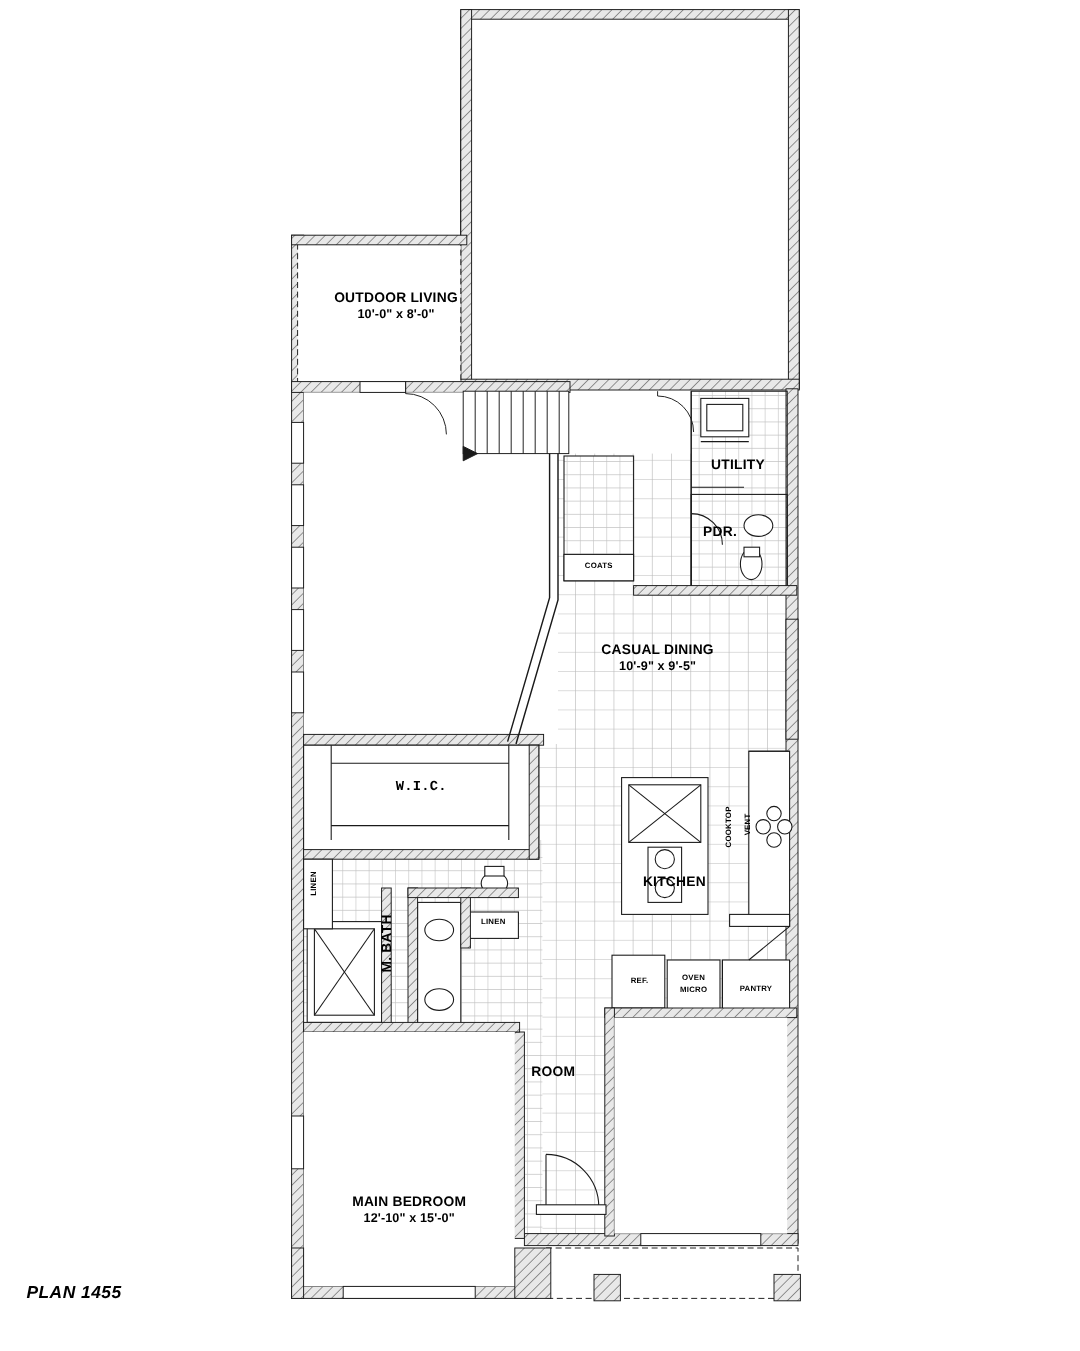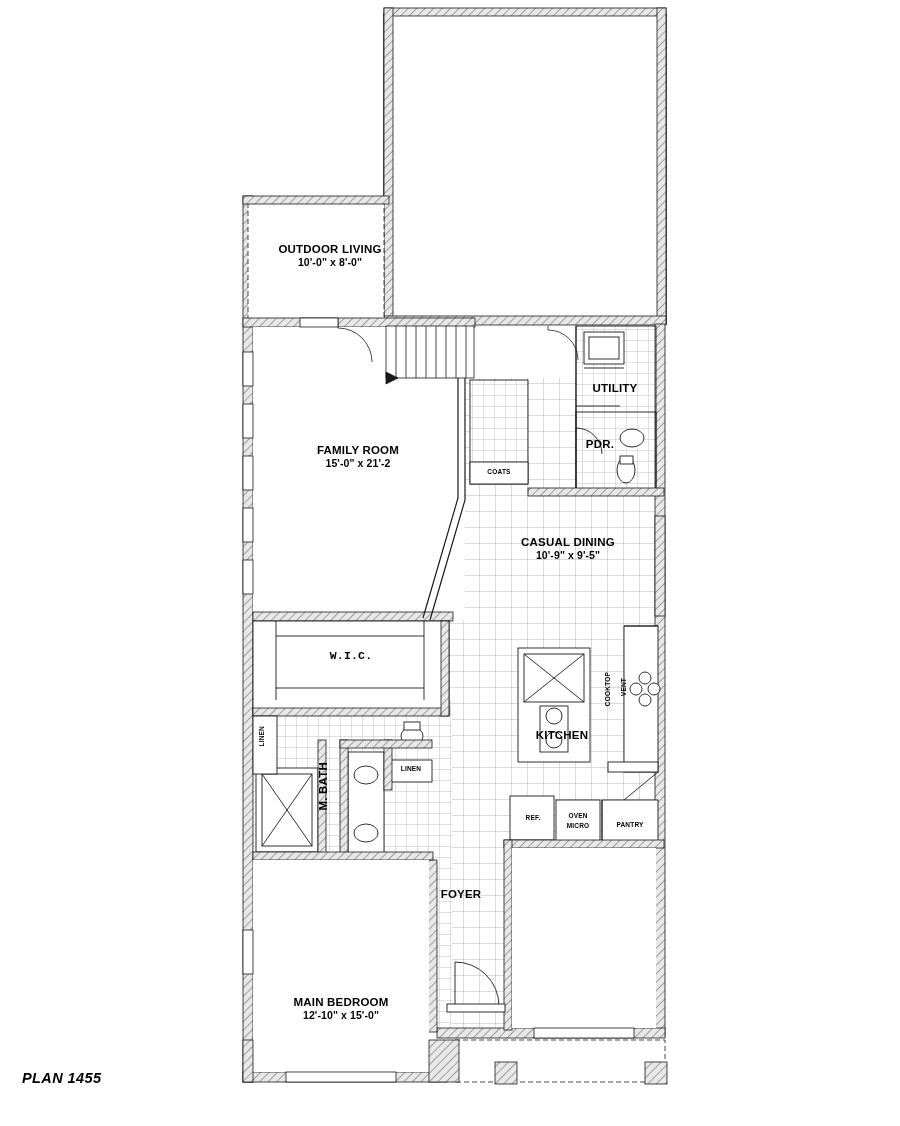--- a/index.html
+++ b/index.html
@@ -223,52 +223,48 @@
   <rect x="429" y="1040" width="30" height="42" fill="url(#hatch)" stroke="#1a1a1a" stroke-width="0.8"></rect>
 
 </svg>
 
 
 <div class="lbl" style="left:230px;top:242px;width:200px;">
   <div class="n">OUTDOOR LIVING</div>
   <div class="d">10'-0" x 8'-0"</div>
 </div>
 
-<div class="lbl" style="left:258px;top:443px;width:200px;">
-  <div class="n">FAMILY ROOM</div>
-  <div class="d">15'-0" x 21'-2</div>
-</div>
 
 <div class="lbl" style="left:545px;top:381px;width:140px;">
   <div class="n">UTILITY</div>
 </div>
 
 <div class="lbl" style="left:540px;top:437px;width:120px;">
   <div class="n">PDR.</div>
 </div>
 
-<div class="lbl" style="left:468px;top:535px;width:200px;">
+<div class="lbl" style="left:448px;top:535px;width:200px;">
   <div class="n">CASUAL DINING</div>
   <div class="d">10'-9" x 9'-5"</div>
 </div>
 
 <div class="lbl" style="left:251px;top:649px;width:200px;font-family:Liberation Mono, monospace;">
   <div class="n">W.I.C.</div>
 </div>
 
 <div class="lbl vert2" style="left:316px;top:762px;width:16px;">
   <div class="n">M. BATH</div>
 </div>
 
 <div class="lbl" style="left:482px;top:728px;width:160px;">
   <div class="n">KITCHEN</div>
 </div>
 
 <div class="lbl" style="left:406px;top:887px;width:110px;">
-  <div class="n">FOYER</div>
+  <div class="n">ROOM</div>
 </div>
 
 
 <div class="lbl" style="left:241px;top:959px;width:200px;margin-top:36px;">
   <div class="n">MAIN BEDROOM</div>
   <div class="d">12'-10" x 15'-0"</div>
 </div>
 
 <div class="tiny" style="left:470px;top:468px;width:58px;">COATS</div>
 <div class="tiny vert2" style="left:258px;top:726px;width:12px;">LINEN</div>

